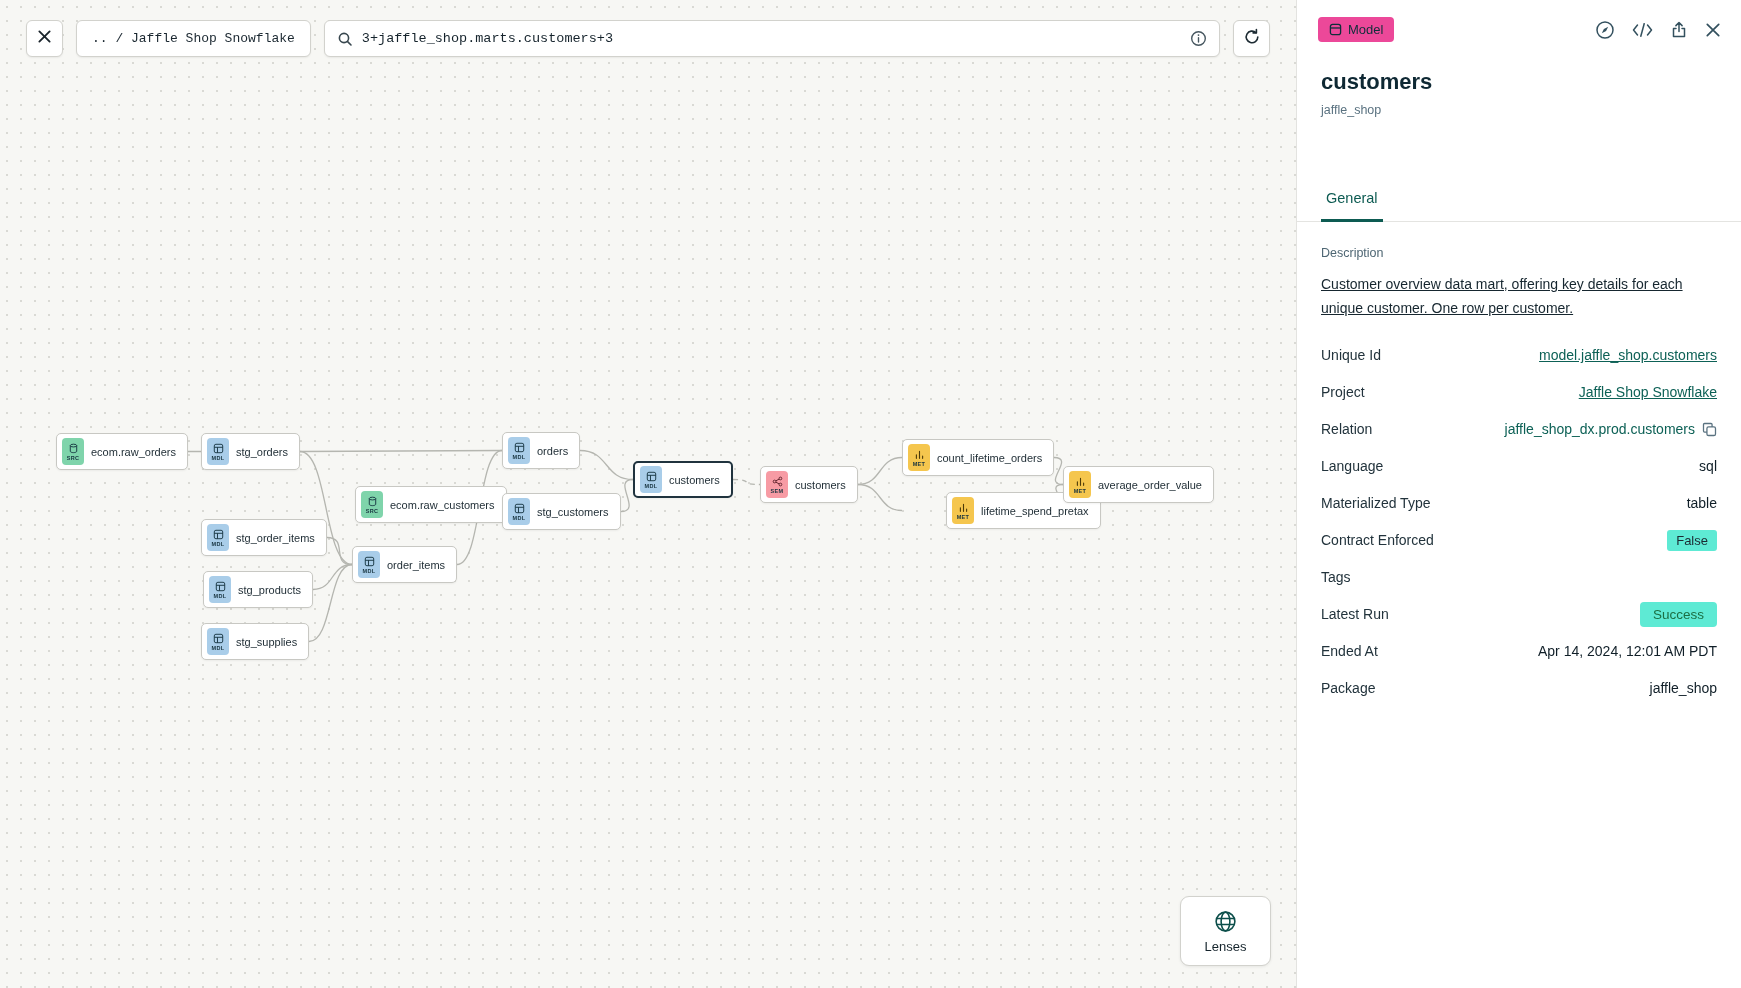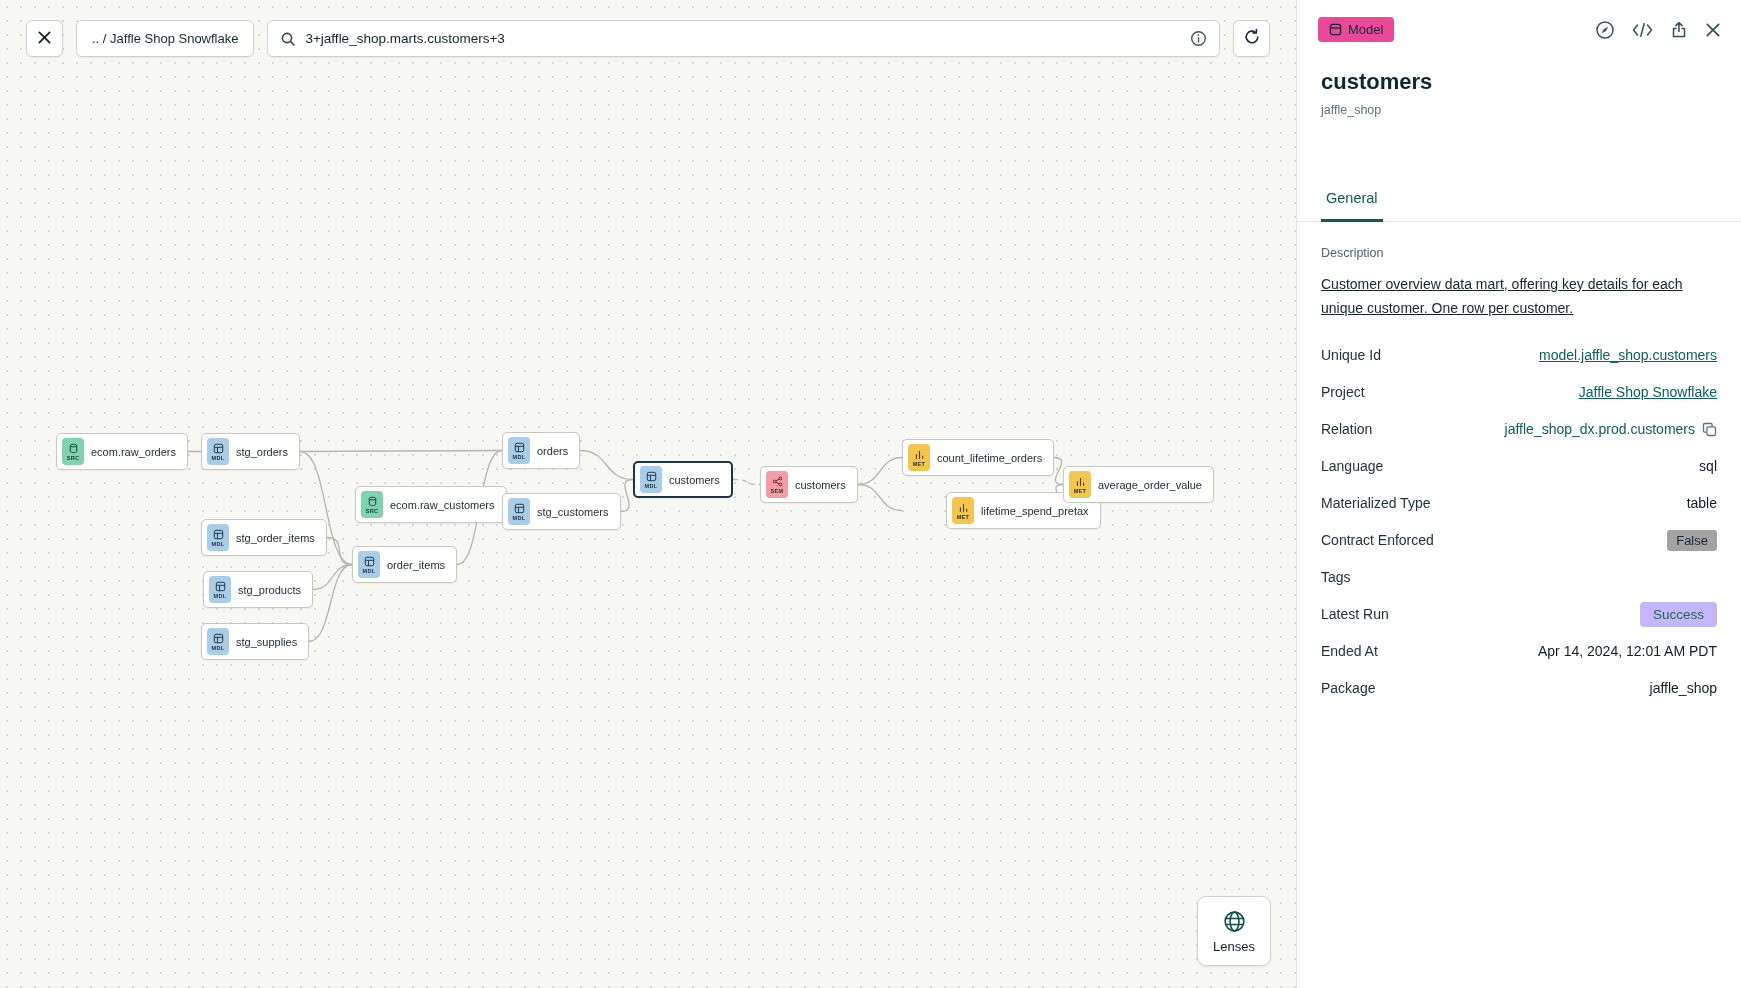--- a/index.html
+++ b/index.html
@@ -35,29 +35,30 @@
   .node-icon .tag { font-size: 5.5px; font-weight: 700; color: #16323e; letter-spacing: .3px; }
 
   
   .topbar {
     position: absolute; top: 20px; left: 26px; right: 26px;
     display: flex; align-items: center; gap: 13px; z-index: 5;
   }
   .tb-box {
     background: #fff; border: 1px solid #d2d2cd; border-radius: 6px;
     box-shadow: 0 1px 2px rgba(0,0,0,.06);
+    font-family: Liberation Mono, monospace;
   }
   .tb-btn { width: 37px; height: 37px; display: flex; align-items: center; justify-content: center; cursor: pointer; flex: none; }
   .breadcrumb-chip { height: 37px; padding: 0 15px; display: flex; align-items: center; font-size: 13px; color: #1a2730; white-space: nowrap; cursor: pointer; }
   .searchbar { flex: 1; height: 37px; display: flex; align-items: center; gap: 9px; padding: 0 12px; }
   .searchbar input { flex: 1; border: none; outline: none; background: transparent; font-family: inherit; font-size: 13.5px; color: #15232c; }
 
   
   .lenses {
-    position: absolute; right: 25px; bottom: 22px; width: 74px; height: 70px;
+    position: absolute; right: 25px; bottom: 22px; width: 91px; height: 70px;
     background: #fff; border: 1px solid #d2d2cd; border-radius: 9px;
     display: flex; flex-direction: column; align-items: center; justify-content: center; gap: 5px;
     box-shadow: 0 1px 3px rgba(0,0,0,.07); cursor: pointer; z-index: 5;
   }
   .lenses-label { font-size: 13px; color: #15242c; }
 
   
   .panel { width: 445px; flex: none; height: 100%; background: #fff; border-left: 1px solid #e3e3e0; overflow: hidden; }
   .panel-header { display: flex; align-items: center; justify-content: space-between; padding: 17px 20px 0 21px; }
   .badge-model {
@@ -78,22 +79,22 @@
   .section-label { margin-top: 24px; font-size: 12.5px; color: #4e6673; }
   .description { margin-top: 13px; font-size: 14px; color: #16262f; line-height: 1.7; text-decoration: underline; }
 
   .kv-rows { margin-top: 16px; }
   .kv-row { display: flex; align-items: center; justify-content: space-between; min-height: 37px; font-size: 14px; gap: 12px; }
   .kv-label { color: #22333c; flex: none; }
   .kv-value { color: #101f28; text-align: right; }
   .kv-link { color: #0d6156; text-decoration: underline; text-align: right; cursor: pointer; }
   .kv-relation { display: inline-flex; align-items: center; gap: 7px; }
   .kv-teal { color: #0d6156; }
-  .badge-gray { background: #a3a3a3; color: #1c2a32; padding: 3px 9px; border-radius: 3px; font-size: 13px; }
-  .badge-success { background: #c4b5fd; color: #1c6f43; padding: 5px 13px; border-radius: 4px; font-size: 13.5px; }
+  .badge-gray { background: #5eead4; color: #1c2a32; padding: 3px 9px; border-radius: 3px; font-size: 13px; }
+  .badge-success { background: #5eead4; color: #1c6f43; padding: 5px 13px; border-radius: 4px; font-size: 13.5px; }
   .copy-btn { background: none; border: none; padding: 0; cursor: pointer; display: flex; align-items: center; }
 </style>
 </head>
 <body>
 
 <div class="app">
 
   <div class="canvas" id="canvas">
     <svg id="edges-layer">
         <path d="M188,451.5 C210,451.5 179,451.5 201,451.5" fill="none" stroke="#b5b6b0" stroke-width="1.3"></path>

